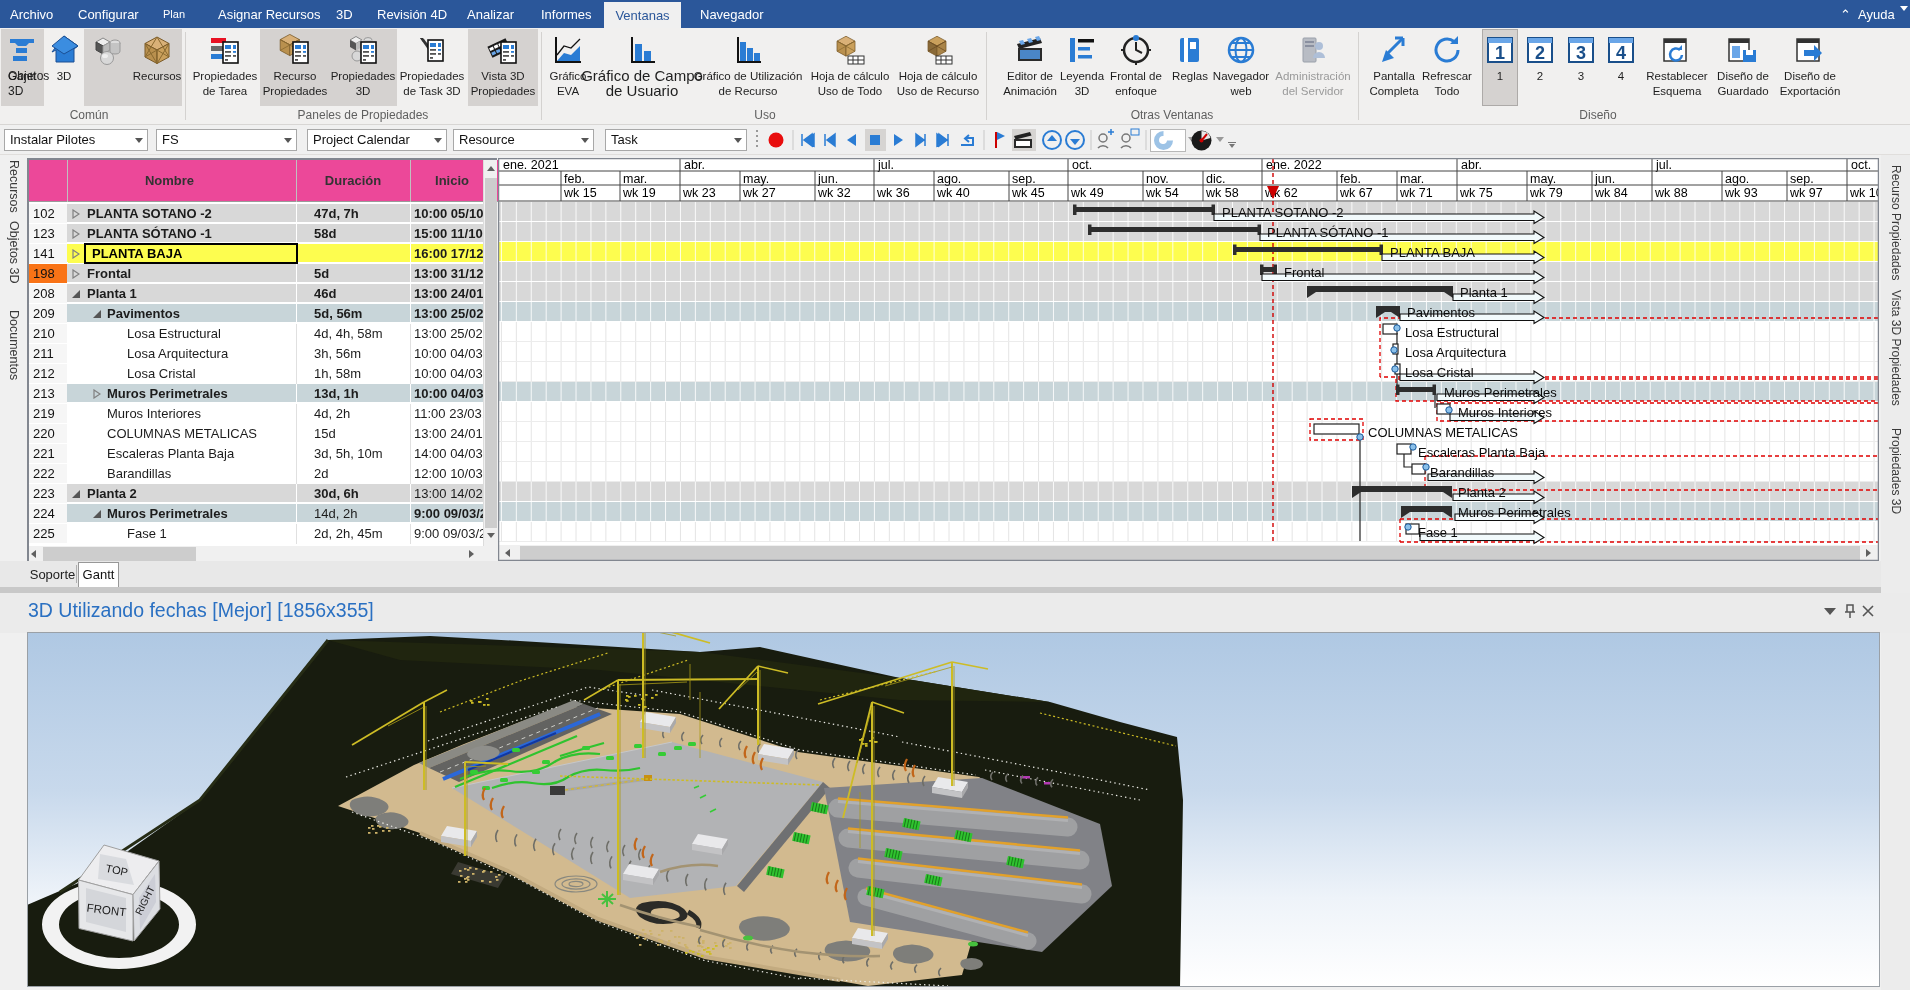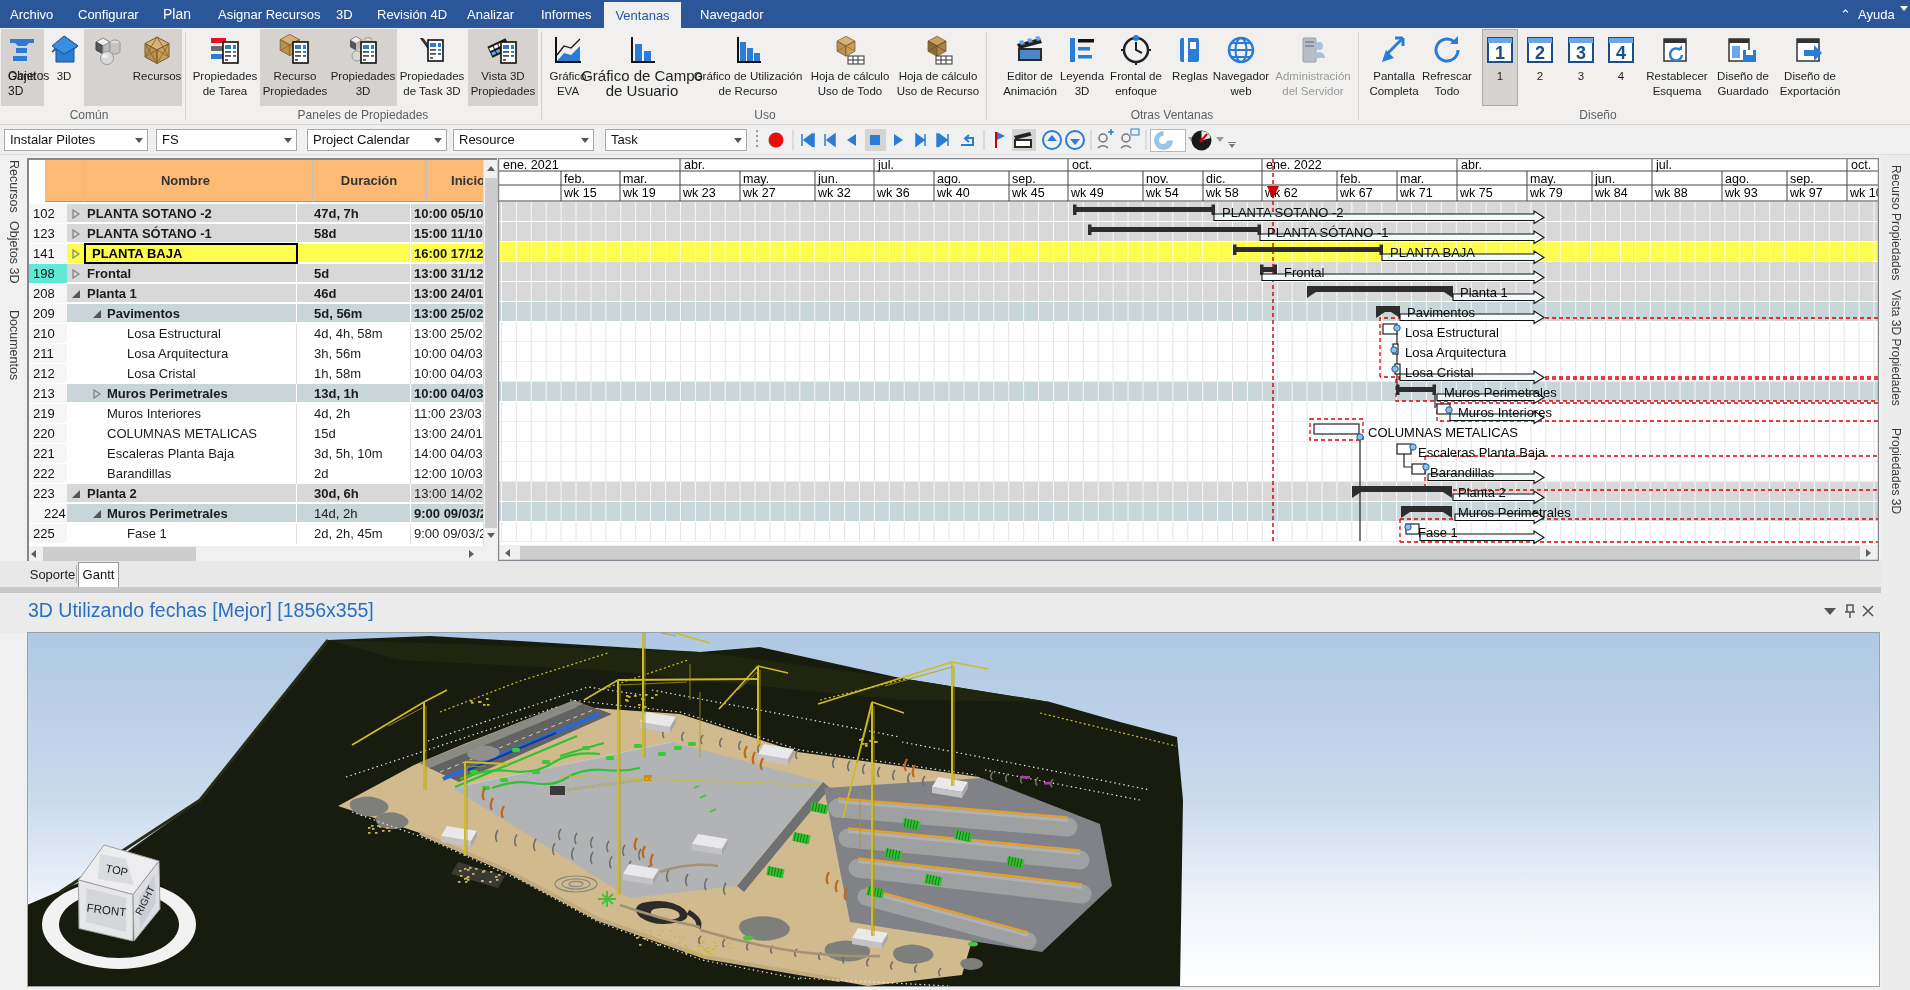--- a/index.html
+++ b/index.html
@@ -1,20 +1,20 @@
 <!DOCTYPE html>
 <html><head><meta charset="utf-8"><style>
 *{margin:0;padding:0;box-sizing:border-box;}
 body{font-family:"Liberation Sans",sans-serif;width:1910px;height:990px;position:relative;overflow:hidden;background:#f0f0f0;}
 .vtx{writing-mode:vertical-rl;white-space:nowrap;}
 </style></head><body>
 <div style="position:absolute;left:0px;top:0px;width:1910px;height:28px;background:#2b579a;"></div>
 <div style="position:absolute;left:10px;top:0;height:28px;color:#fff;font-size:13px;line-height:29px;">Archivo</div>
 <div style="position:absolute;left:78px;top:0;height:28px;color:#fff;font-size:13px;line-height:29px;">Configurar</div>
-<div style="position:absolute;left:163px;top:0;height:44px;color:#fff;font-size:14px;line-height:29px;">Plan</div>
+<div style="position:absolute;left:163px;top:0;height:44px;color:#fff;font-size:11px;line-height:29px;">Plan</div>
 <div style="position:absolute;left:218px;top:0;height:28px;color:#fff;font-size:13px;line-height:29px;">Asignar Recursos</div>
 <div style="position:absolute;left:336px;top:0;height:28px;color:#fff;font-size:13px;line-height:29px;">3D</div>
 <div style="position:absolute;left:377px;top:0;height:28px;color:#fff;font-size:13px;line-height:29px;">Revisión 4D</div>
 <div style="position:absolute;left:467px;top:0;height:28px;color:#fff;font-size:13px;line-height:29px;">Analizar</div>
 <div style="position:absolute;left:541px;top:0;height:28px;color:#fff;font-size:13px;line-height:29px;">Informes</div>
 <div style="position:absolute;left:700px;top:0;height:28px;color:#fff;font-size:13px;line-height:29px;">Navegador</div>
 <div style="position:absolute;left:604px;top:2px;width:77px;height:26px;background:#f0f0f0;color:#2b579a;font-size:13px;line-height:27px;text-align:center;">Ventanas</div>
 <div style="position:absolute;left:1840px;top:0;height:28px;color:#fff;font-size:13px;line-height:29px;">⌃&nbsp;&nbsp;Ayuda</div>
 <div style="position:absolute;left:1900px;top:6px;width:0;height:0;border-left:4px solid transparent;border-right:4px solid transparent;border-top:5px solid #fff;"></div>
 <div style="position:absolute;left:0px;top:28px;width:1910px;height:97px;background:#f1f0ef;border-bottom:1px solid #d8d6d4;"></div>
@@ -435,21 +435,21 @@
 <div style="position:absolute;left:1228px;top:142px;width:8px;height:5px;border-top:1px solid #777;"></div>
 <div style="position:absolute;left:1229px;top:144px;width:0;height:0;border-left:3px solid transparent;border-right:3px solid transparent;border-top:4px solid #777;"></div>
 <div class="vtx" style="position:absolute;left:7px;top:160px;font-size:12.5px;color:#3a3a3a;">Recursos</div>
 <div class="vtx" style="position:absolute;left:7px;top:221px;font-size:12.5px;color:#3a3a3a;">Objetos 3D</div>
 <div class="vtx" style="position:absolute;left:7px;top:310px;font-size:12.5px;color:#3a3a3a;">Documentos</div>
 <div style="position:absolute;left:1881px;top:155px;width:29px;height:835px;background:#ececec;"></div>
 <div class="vtx" style="position:absolute;left:1889px;top:165px;font-size:12px;color:#3a3a3a;">Recurso Propiedades</div>
 <div class="vtx" style="position:absolute;left:1889px;top:290px;font-size:12px;color:#3a3a3a;">Vista 3D Propiedades</div>
 <div class="vtx" style="position:absolute;left:1889px;top:428px;font-size:12px;color:#3a3a3a;">Propiedades 3D</div>
 <div style="position:absolute;left:27px;top:158px;width:470px;height:403px;border-top:2px solid #828790;border-left:2px solid #828790;background:#fff;font-size:13px;">
-    <div style="position:absolute;left:16px;top:0;width:496px;height:42px;background:#fdba74;border-bottom:1px solid #9a9a9a;">
+    <div style="position:absolute;left:0;top:0;width:496px;height:42px;background:#ec4899;border-bottom:1px solid #9a9a9a;">
       <div style="position:absolute;left:38px;top:0;width:1px;height:42px;background:#c0c0c0;"></div>
       <div style="position:absolute;left:267px;top:0;width:1px;height:42px;background:#c0c0c0;"></div>
       <div style="position:absolute;left:381px;top:0;width:1px;height:42px;background:#c0c0c0;"></div>
       <div style="position:absolute;left:38px;top:0;width:205px;text-align:center;line-height:42px;font-weight:bold;color:#333;">Nombre</div>
       <div style="position:absolute;left:267px;top:0;width:114px;text-align:center;line-height:42px;font-weight:bold;color:#333;">Duración</div>
       <div style="position:absolute;left:381px;top:0;width:61px;text-align:right;line-height:42px;font-weight:bold;color:#333;padding-right:2px;">Inicio</div>
     </div>
     <div style="position:absolute;left:0;top:44px;width:468px;height:20px;">
       <div style="position:absolute;left:0;top:0;width:38px;height:19px;background:#f6f6f6;line-height:19px;padding-left:4px;color:#111;">102</div>
       <div style="position:absolute;left:38px;top:0;width:430px;height:19px;background:#d8d8d8;border-bottom:1px solid #fff;"></div>
@@ -481,21 +481,21 @@
       <div style="position:absolute;left:381px;top:0;width:1px;height:20px;background:#ffffff;"></div>
       <div style="position:absolute;left:39px;top:0;width:24px;height:19px;background:#fdfd4f;"></div>
       <svg style="position:absolute;left:43px;top:5px;" width="8" height="10" viewBox="0 0 8 10" xmlns="http://www.w3.org/2000/svg">
         <path d="M1 1 L7 5 L1 9 Z" fill="none" stroke="#808080" stroke-width="1.2"></path>
       </svg>
       <div style="position:absolute;left:55px;top:-1px;width:214px;height:21px;background:#fdfd4f;border:2px solid #000;line-height:18px;padding-left:6px;font-weight:bold;color:#000;">PLANTA BAJA</div>
       <div style="position:absolute;left:285px;top:0;line-height:19px;font-weight:bold;color:#1c1c1c;margin-top:18px;">49d, 5h</div>
       <div style="position:absolute;left:385px;top:0;line-height:19px;font-weight:bold;color:#1c1c1c;">16:00 17/12</div>
     </div>
     <div style="position:absolute;left:0;top:104px;width:468px;height:20px;">
-      <div style="position:absolute;left:0;top:0;width:38px;height:19px;background:#5eead4;line-height:19px;padding-left:4px;color:#111;">198</div>
+      <div style="position:absolute;left:0;top:0;width:38px;height:19px;background:#f97316;line-height:19px;padding-left:4px;color:#111;">198</div>
       <div style="position:absolute;left:38px;top:0;width:430px;height:19px;background:#d8d8d8;border-bottom:1px solid #fff;"></div>
       <div style="position:absolute;left:267px;top:0;width:1px;height:20px;background:#ffffff;"></div>
       <div style="position:absolute;left:381px;top:0;width:1px;height:20px;background:#ffffff;"></div>
       <svg style="position:absolute;left:43px;top:5px;" width="8" height="10" viewBox="0 0 8 10" xmlns="http://www.w3.org/2000/svg">
         <path d="M1 1 L7 5 L1 9 Z" fill="none" stroke="#808080" stroke-width="1.2"></path>
       </svg>
       <div style="position:absolute;left:58px;top:0;line-height:19px;font-weight:bold;color:#1c1c1c;">Frontal</div>
       <div style="position:absolute;left:285px;top:0;line-height:19px;font-weight:bold;color:#1c1c1c;">5d</div>
       <div style="position:absolute;left:385px;top:0;line-height:19px;font-weight:bold;color:#1c1c1c;">13:00 31/12</div>
     </div>
@@ -604,21 +604,21 @@
       <div style="position:absolute;left:267px;top:0;width:1px;height:20px;background:#ffffff;"></div>
       <div style="position:absolute;left:381px;top:0;width:1px;height:20px;background:#ffffff;"></div>
       <svg style="position:absolute;left:43px;top:6px;" width="9" height="9" viewBox="0 0 9 9" xmlns="http://www.w3.org/2000/svg">
         <path d="M8 0 L8 8 L0 8 Z" fill="#555"></path>
       </svg>
       <div style="position:absolute;left:58px;top:0;line-height:19px;font-weight:bold;color:#1c1c1c;">Planta 2</div>
       <div style="position:absolute;left:285px;top:0;line-height:19px;font-weight:bold;color:#1c1c1c;">30d, 6h</div>
       <div style="position:absolute;left:385px;top:0;line-height:19px;font-weight:normal;color:#1c1c1c;">13:00 14/02</div>
     </div>
     <div style="position:absolute;left:0;top:344px;width:468px;height:20px;">
-      <div style="position:absolute;left:0;top:0;width:38px;height:19px;background:#f6f6f6;line-height:19px;padding-left:15px;color:#111;">224</div>
+      <div style="position:absolute;left:0;top:0;width:38px;height:19px;background:#f6f6f6;line-height:19px;padding-left:4px;color:#111;">224</div>
       <div style="position:absolute;left:38px;top:0;width:430px;height:19px;background:#c8d5d9;border-bottom:1px solid #fff;"></div>
       <div style="position:absolute;left:267px;top:0;width:1px;height:20px;background:#ffffff;"></div>
       <div style="position:absolute;left:381px;top:0;width:1px;height:20px;background:#ffffff;"></div>
       <svg style="position:absolute;left:64px;top:6px;" width="9" height="9" viewBox="0 0 9 9" xmlns="http://www.w3.org/2000/svg">
         <path d="M8 0 L8 8 L0 8 Z" fill="#555"></path>
       </svg>
       <div style="position:absolute;left:78px;top:0;line-height:19px;font-weight:bold;color:#1c1c1c;">Muros Perimetrales</div>
       <div style="position:absolute;left:285px;top:0;line-height:19px;font-weight:normal;color:#1c1c1c;">14d, 2h</div>
       <div style="position:absolute;left:385px;top:0;line-height:19px;font-weight:bold;color:#1c1c1c;">9:00 09/03/2</div>
     </div>

